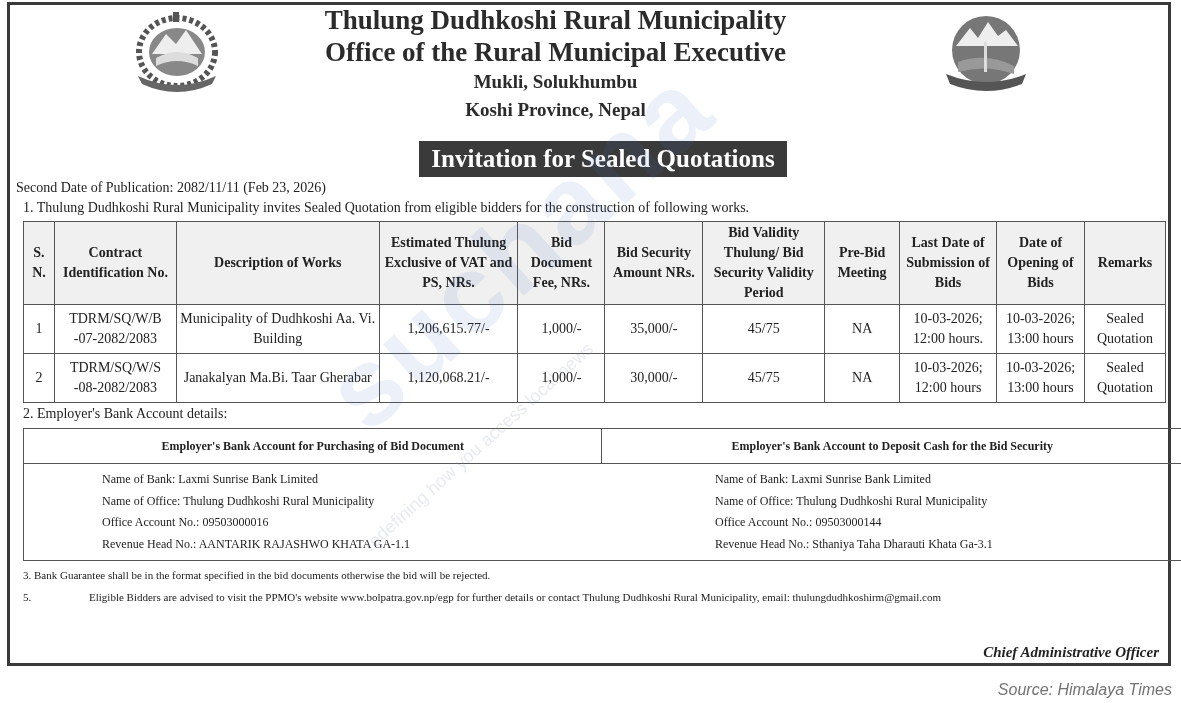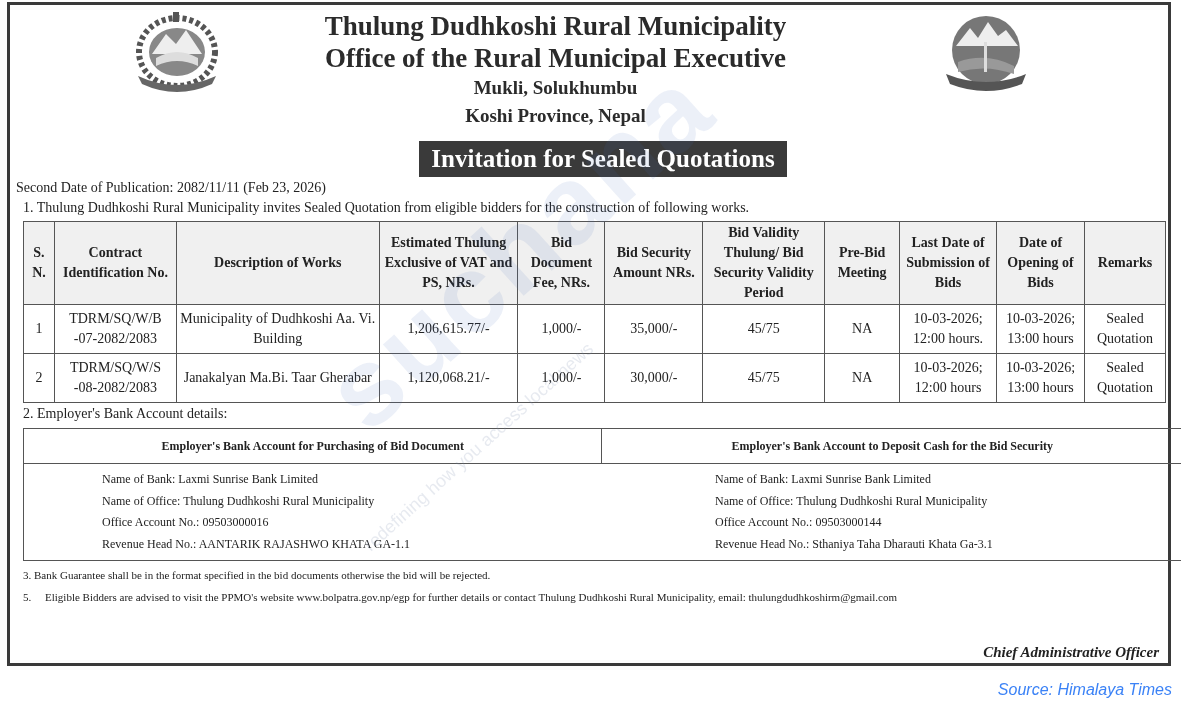--- a/index.html
+++ b/index.html
@@ -1,42 +1,42 @@
 <!DOCTYPE html>
 <html><head>
   <meta charset="utf-8">
   <style>
     html, body { margin: 0; padding: 0; background: #ffffff; }
     body { width: 1181px; height: 703px; position: relative; overflow: hidden; font-family: "Liberation Serif", "DejaVu Serif", serif; color: #222; }
     .frame { position: absolute; left: 7px; top: 2px; width: 1164px; height: 664px; border: 3px solid #3a3a3a; box-sizing: border-box; }
     .emblem-left { position: absolute; left: 128px; top: 10px; width: 98px; height: 82px; }
     .emblem-right { position: absolute; left: 942px; top: 12px; width: 88px; height: 82px; }
-    .header { position: absolute; left: 0; top: 10px; width: 1111px; text-align: center; }
+    .header { position: absolute; left: 0; top: 4px; width: 1111px; text-align: center; }
     .h1 { font-size: 27px; font-weight: bold; line-height: 32px; color: #2b2b2b; }
     .h3 { font-size: 19px; font-weight: bold; line-height: 28px; color: #2b2b2b; }
     .banner { position: absolute; left: 419px; top: 141px; width: 368px; height: 36px; background: #3a3a3a; color: #fff; font-size: 25px; font-weight: bold; text-align: center; line-height: 36px; }
     .pubdate { position: absolute; left: 16px; top: 180px; width: 1181px; text-align: left; font-size: 14px; font-weight: normal; }
     .intro { position: absolute; left: 23px; top: 200px; font-size: 14px; }
     table.works { position: absolute; left: 23px; top: 221px; width: 1143px; border-collapse: collapse; font-size: 14px; }
     table.works th, table.works td { border: 1px solid #555; text-align: center; vertical-align: middle; padding: 1px 3px; line-height: 20px; }
     table.works th { background: #f0f0f0; font-weight: bold; height: 78px; }
     table.works td { height: 46px; }
     .sec2 { position: absolute; left: 23px; top: 406px; font-size: 14px; font-weight: normal; }
     table.bank { position: absolute; left: 23px; top: 428px; width: 1160px; border-collapse: collapse; font-size: 12px; border-radius: 21px; }
     table.bank th, table.bank td { border: 1px solid #555; }
     table.bank th { height: 32px; font-weight: bold; text-align: center; }
     table.bank td { height: 94px; vertical-align: middle; line-height: 21.5px; }
     table.bank td.l { padding-left: 78px; border-right: none; }
     table.bank td.r { padding-left: 113px; border-left: none; }
     .notes { position: absolute; left: 23px; top: 565px; width: 1141px; font-size: 11px; line-height: 21.5px; }
     .note5 { display: flex; }
     .note5 .num { width: 22px; flex: none; }
-    .note5 .txt { text-align: justify; text-align-last: left; }
+    .note5 .txt { text-align: justify; text-align-last: left; margin-left: 44px; }
     .signature { position: absolute; right: 22px; top: 644px; font-size: 15px; font-weight: bold; font-style: italic; }
-    .source { position: absolute; right: 9px; top: 681px; font-family: "Liberation Sans", "DejaVu Sans", sans-serif; font-style: italic; font-size: 16px; color: #3b82f6; }
+    .source { position: absolute; right: 9px; top: 681px; font-family: "Liberation Sans", "DejaVu Sans", sans-serif; font-style: italic; font-size: 16px; color: #737373; }
     .wm { position: absolute; pointer-events: none; }
     .wm-text { position: absolute; left: 300px; top: 360px; transform: rotate(-42deg); transform-origin: left top; font-family: "Liberation Sans", sans-serif; font-weight: bold; font-size: 110px; color: rgba(70,110,190,0.10); letter-spacing: 4px; }
     .wm-sub { position: absolute; left: 360px; top: 540px; transform: rotate(-42deg); transform-origin: left top; font-family: "Liberation Sans", sans-serif; font-size: 18px; color: rgba(120,140,170,0.18); }
   </style>
 </head>
 <body>
 
 <div class="frame"></div>
 
 <svg class="emblem-left" viewBox="0 0 98 82">

